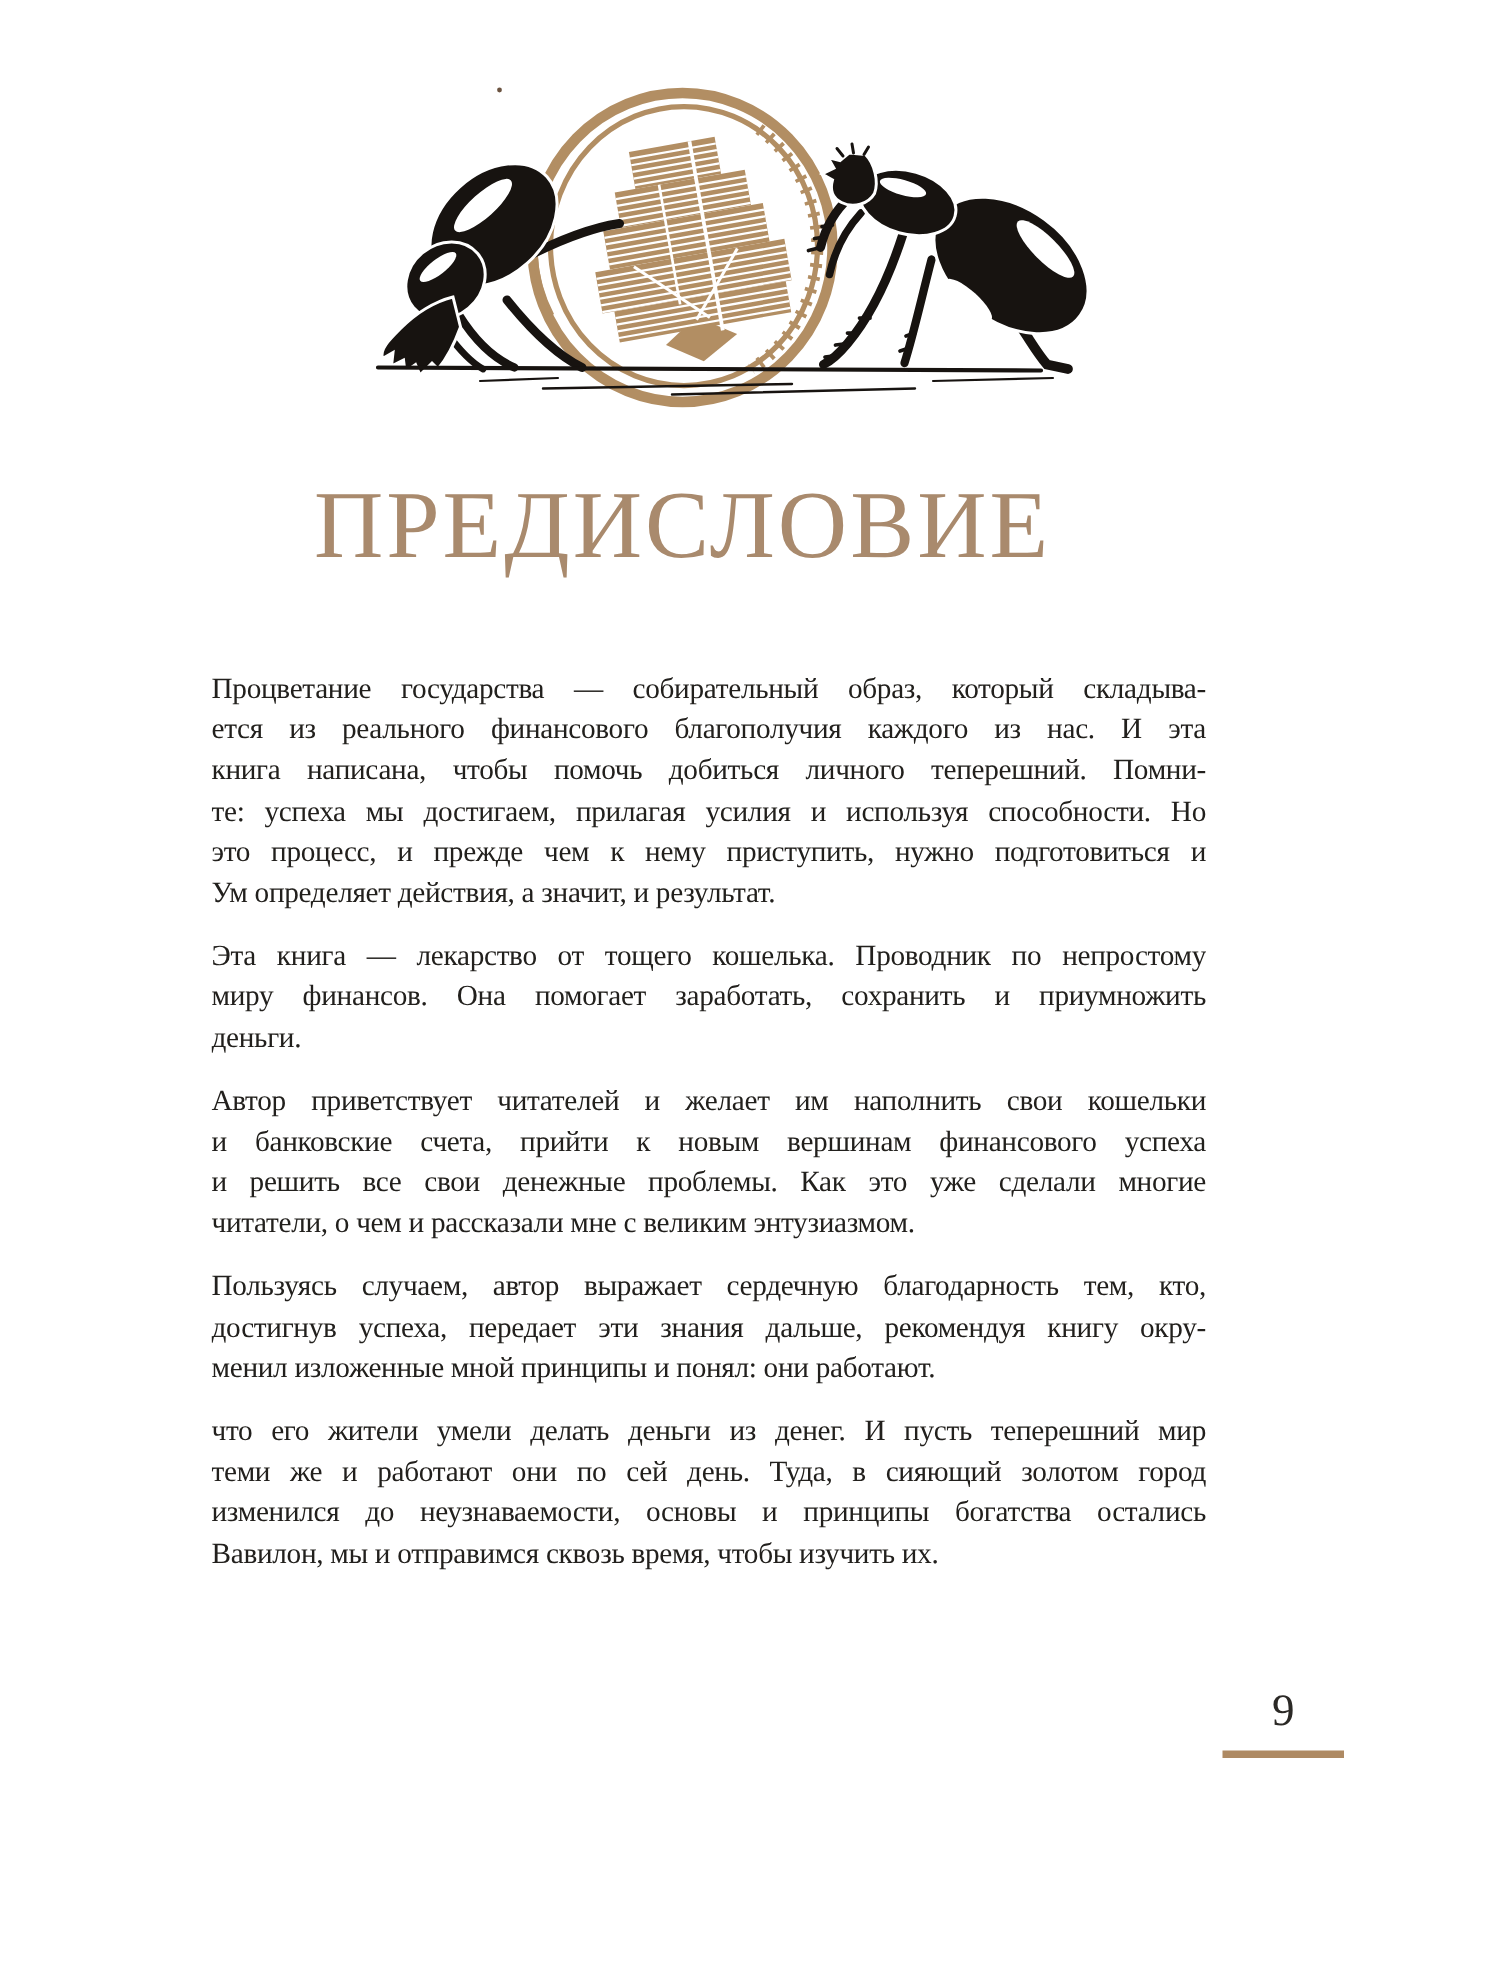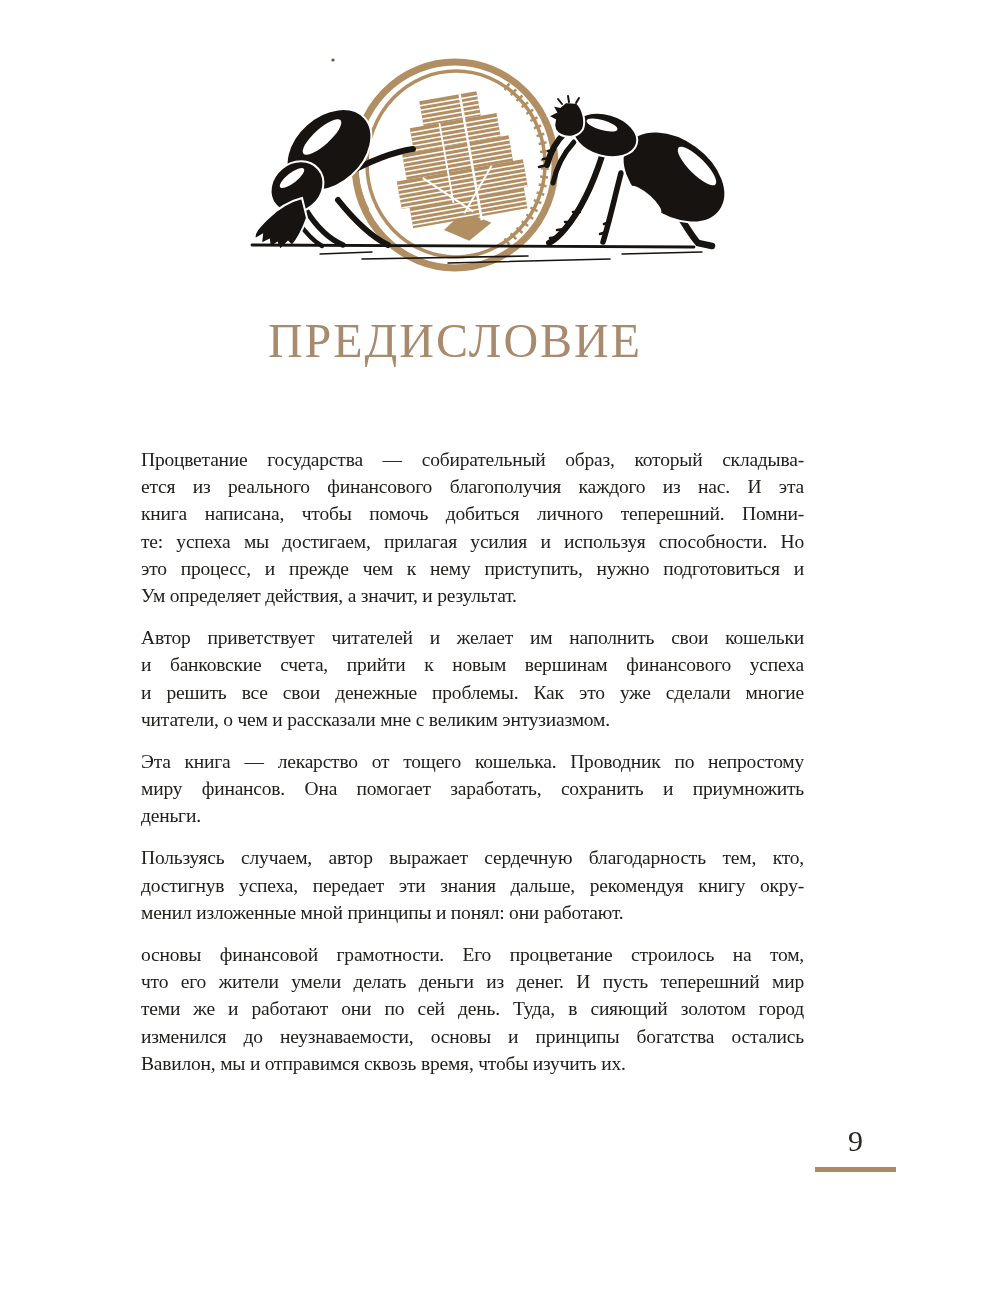--- a/index.html
+++ b/index.html
@@ -5,21 +5,21 @@
   html,body{margin:0;padding:0;background:#ffffff;}
   .page{
     position:relative;width:1000px;height:1316px;margin:0 auto;
     background:var(--c-background,#fff);
     font-family:"Liberation Serif", serif;
     overflow:hidden;
   }
   .illu{position:absolute;left:250px;top:52px;width:500px;height:220px;}
   .title{
     position:absolute;left:120px;top:312px;width:670px;
-    text-align:center;font-size:48px;font-weight:400;
+    text-align:center;font-size:64px;font-weight:400;
     letter-spacing:2px;color:var(--c-accent_title,#a98a6d);
     line-height:1.2;
   }
   .body-text{
     position:absolute;left:141px;top:446px;width:663px;
     font-size:19.5px;line-height:27.2px;
     letter-spacing:-0.2px;
     color:var(--c-body_text,#22201d);
   }
   .para{margin:0 0 15px 0;}
@@ -132,37 +132,36 @@
   <div class="body-text">
       <div class="para">
         <div class="line">Процветание государства — собирательный образ, который складыва-</div>
         <div class="line">ется из реального финансового благополучия каждого из нас. И эта</div>
         <div class="line">книга написана, чтобы помочь добиться личного теперешний. Помни-</div>
         <div class="line">те: успеха мы достигаем, прилагая усилия и используя способности. Но</div>
         <div class="line">это процесс, и прежде чем к нему приступить, нужно подготовиться и</div>
         <div class="line last">Ум определяет действия, а значит, и результат.</div>
       </div>
       <div class="para">
+        <div class="line">Эта книга — лекарство от тощего кошелька. Проводник по непростому</div>
+        <div class="line">миру финансов. Она помогает заработать, сохранить и приумножить</div>
+        <div class="line last">деньги.</div>
+      </div>
+      <div class="para">
         <div class="line">Автор приветствует читателей и желает им наполнить свои кошельки</div>
         <div class="line">и банковские счета, прийти к новым вершинам финансового успеха</div>
         <div class="line">и решить все свои денежные проблемы. Как это уже сделали многие</div>
         <div class="line last">читатели, о чем и рассказали мне с великим энтузиазмом.</div>
-      </div>
-      <div class="para">
-        <div class="line">Эта книга — лекарство от тощего кошелька. Проводник по непростому</div>
-        <div class="line">миру финансов. Она помогает заработать, сохранить и приумножить</div>
-        <div class="line last">деньги.</div>
       </div>
       <div class="para">
         <div class="line">Пользуясь случаем, автор выражает сердечную благодарность тем, кто,</div>
         <div class="line">достигнув успеха, передает эти знания дальше, рекомендуя книгу окру-</div>
         <div class="line last">менил изложенные мной принципы и понял: они работают.</div>
       </div>
       <div class="para">
-        <div class="line">основы финансовой грамотности. Его процветание строилось на том,</div>
         <div class="line">что его жители умели делать деньги из денег. И пусть теперешний мир</div>
         <div class="line">теми же и работают они по сей день. Туда, в сияющий золотом город</div>
         <div class="line">изменился до неузнаваемости, основы и принципы богатства остались</div>
         <div class="line last">Вавилон, мы и отправимся сквозь время, чтобы изучить их.</div>
       </div>
     </div>
 
   <div class="pagenum">9</div>
   <div class="rule"></div>
 

